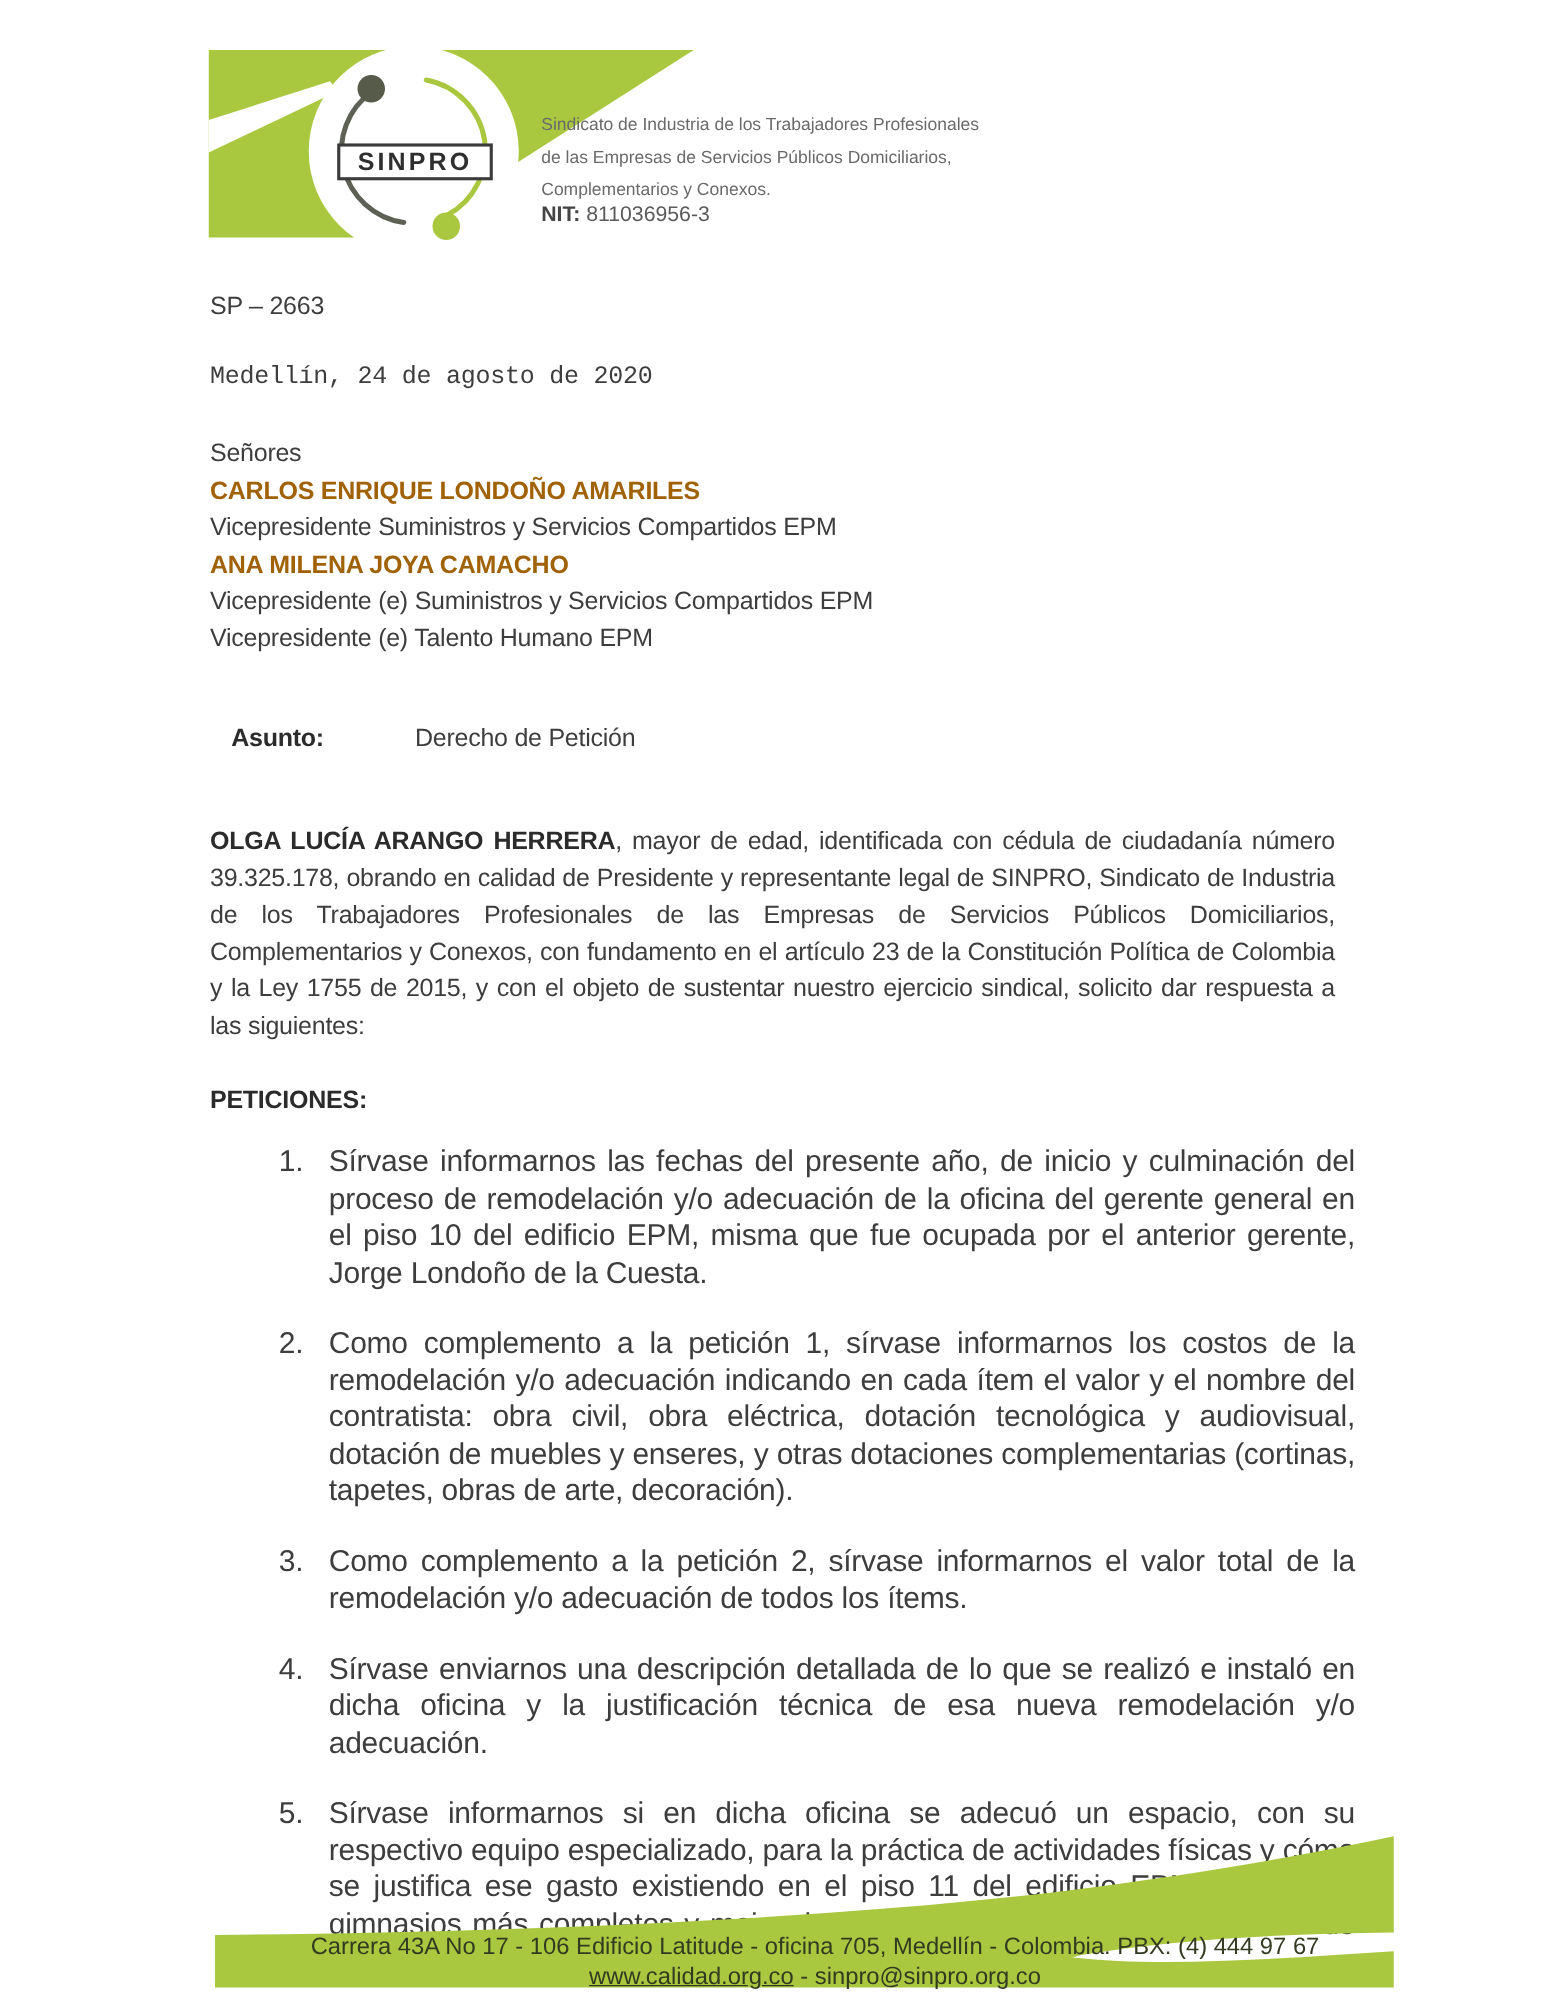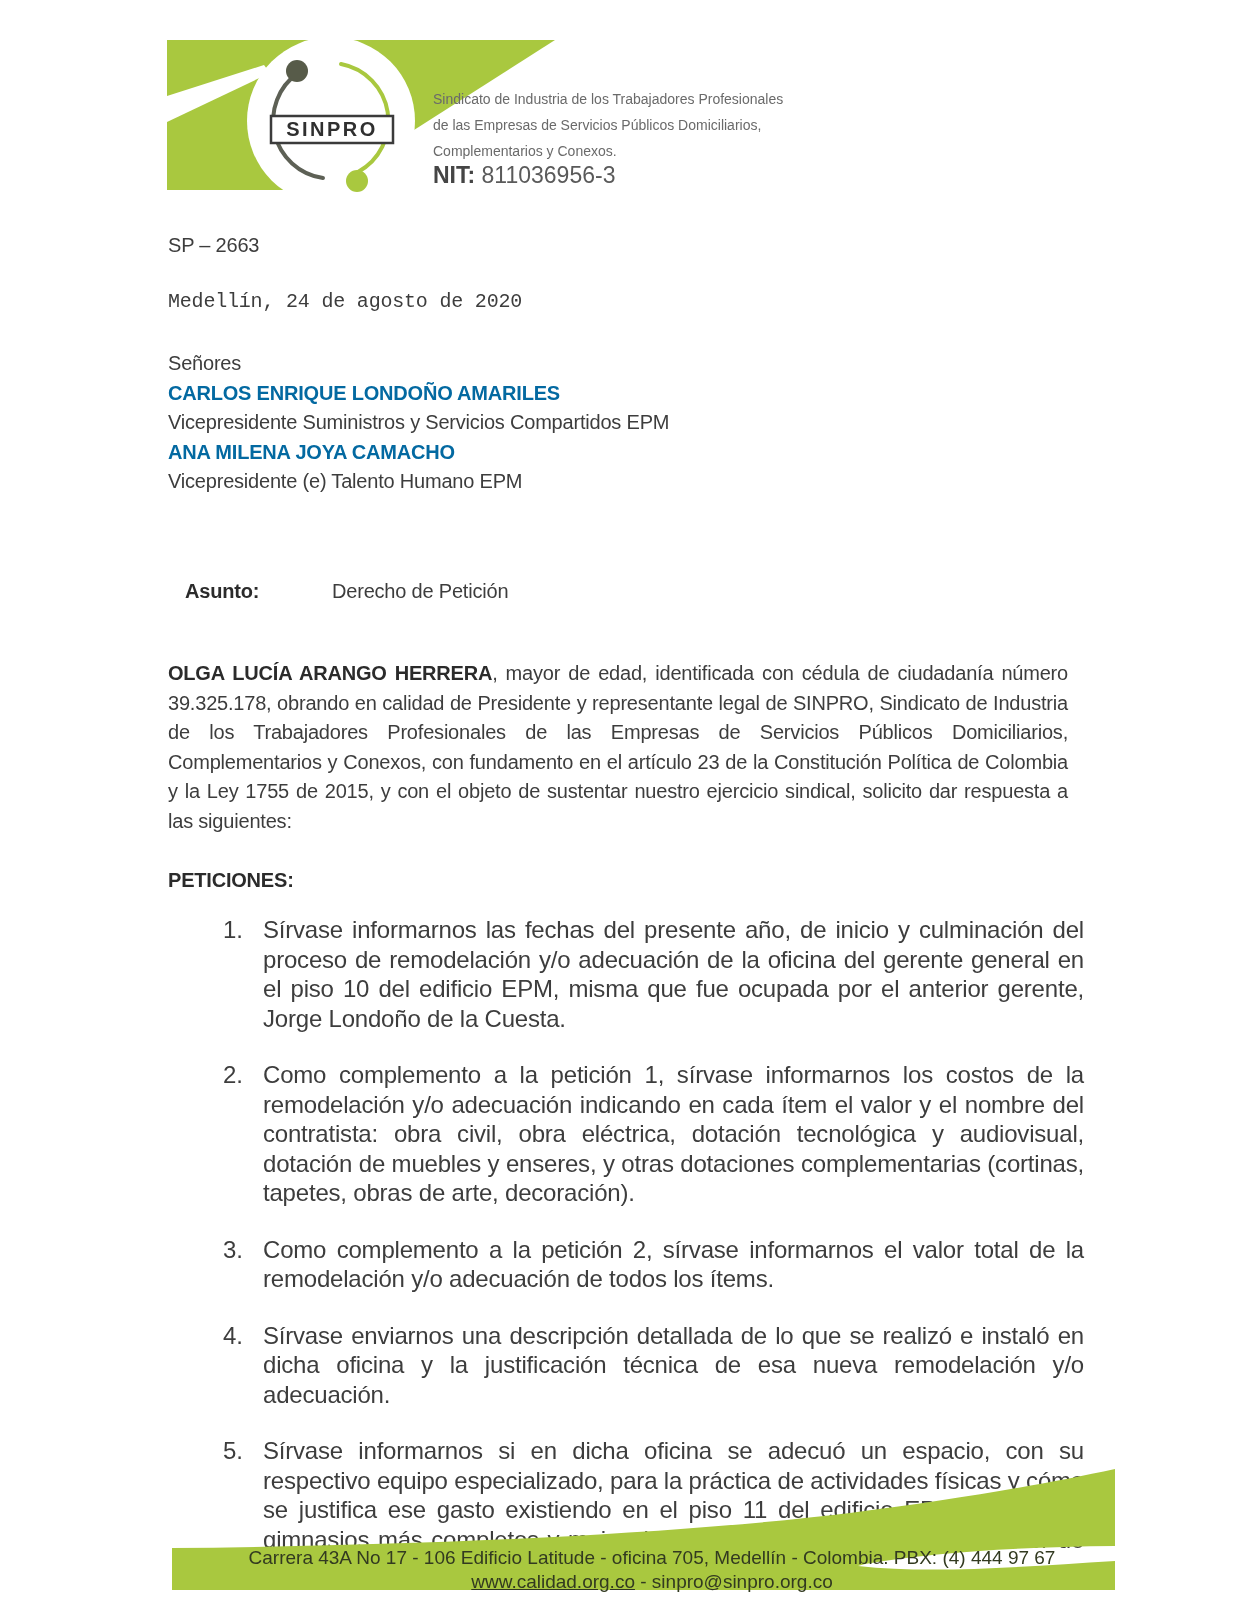--- a/index.html
+++ b/index.html
@@ -4,28 +4,28 @@
 <style>
   html,body{margin:0;padding:0;background:#e8e8e8;}
   .page{
     position:relative;width:1236px;height:1600px;margin:0 auto;
     background:#ffffff;overflow:hidden;
     font-family:"Liberation Sans",sans-serif;color:#3d3d3d;
   }
   
   .logo-svg{position:absolute;left:0;top:0;}
   .org-block{position:absolute;left:433px;top:86px;font-size:14px;line-height:26px;color:#6a6a6a;white-space:nowrap;}
-  .nit-line{position:absolute;left:433px;top:162px;font-size:23px;color:#5a5a5a;white-space:nowrap;}
+  .nit-line{position:absolute;left:433px;top:162px;font-size:17px;color:#5a5a5a;white-space:nowrap;}
   .nit-line .b{font-weight:bold;color:#454545;}
   
   .col{position:absolute;left:168px;width:900px;font-size:20px;line-height:29.5px;letter-spacing:-0.2px;}
   .ref{top:231px;}
   .date{top:287px;font-family:Liberation Mono, monospace;}
   .recipients{top:349px;}
-  .recipients .rname{font-weight:bold;color:#0369a1;}
+  .recipients .rname{font-weight:bold;color:#a16207;}
   .subject{top:577px;margin-left:17px;}
   .subject .lbl{font-weight:bold;color:#2b2b2b;display:inline-block;width:147px;}
   .intro{top:659px;text-align:justify;margin:0;}
   .intro .b{font-weight:bold;color:#2b2b2b;}
   .pet-head{top:866px;font-weight:bold;color:#2b2b2b;}
   ol.petitions{
     position:absolute;left:168px;top:899px;width:900px;margin:16px;padding:0 0 0 79px;
     font-size:24px;line-height:29.5px;letter-spacing:-0.2px;list-style:none;counter-reset:pet;
     box-sizing:border-box;
   }
@@ -77,20 +77,21 @@
   </div>
 
   <div class="col ref">SP – 2663</div>
   <div class="col date">Medellín, 24 de agosto de 2020</div>
 
   <div class="col recipients">
     <div>Señores</div>
     <div class="rname">CARLOS ENRIQUE LONDOÑO AMARILES</div>
     <div class="rtitle">Vicepresidente Suministros y Servicios Compartidos EPM</div>
     <div class="rname">ANA MILENA JOYA CAMACHO</div>
+    <div class="rtitle">Vicepresidente (e) Suministros y Servicios Compartidos EPM</div>
     <div class="rtitle">Vicepresidente (e) Talento Humano EPM</div>
   </div>
 
   <div class="col subject">
     <span class="lbl">Asunto:</span><span>Derecho de Petición</span>
   </div>
 
   <p class="col intro">
     <span class="b">OLGA LUCÍA ARANGO HERRERA</span><span>, mayor de edad, identificada con cédula de ciudadanía número 39.325.178, obrando en calidad de Presidente y representante legal de SINPRO, Sindicato de Industria de los Trabajadores Profesionales de las Empresas de Servicios Públicos Domiciliarios, Complementarios y Conexos, con fundamento en el artículo 23 de la Constitución Política de Colombia y la Ley 1755 de 2015, y con el objeto de sustentar nuestro ejercicio sindical, solicito dar respuesta a las siguientes:</span>
   </p>

